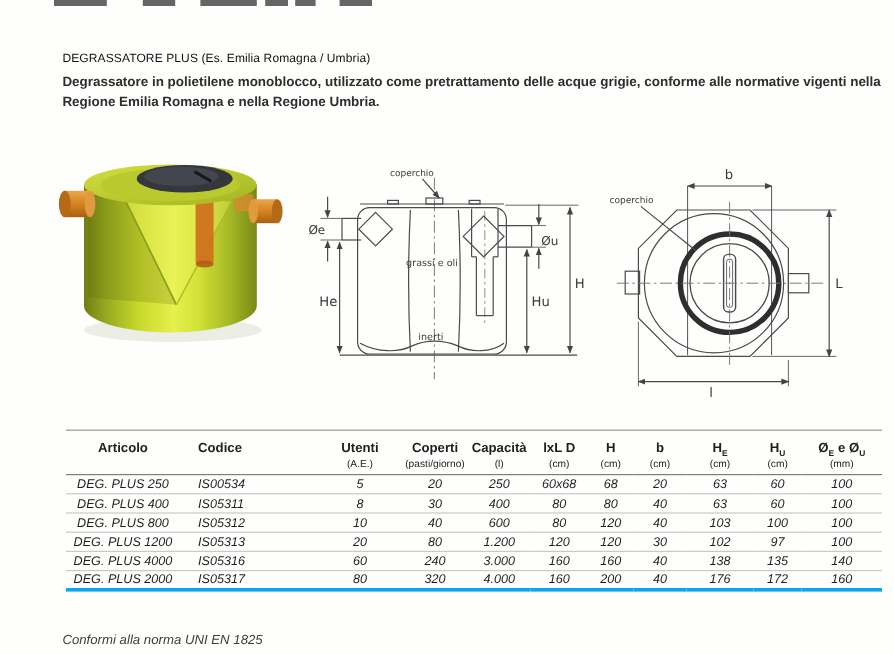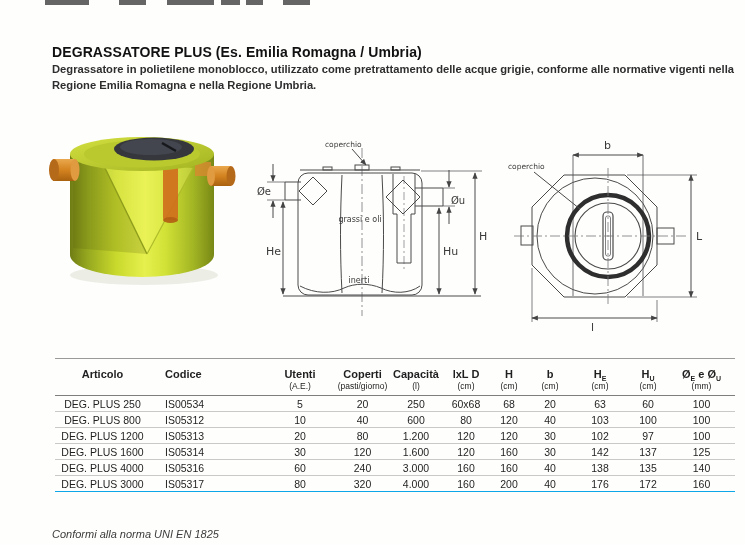--- a/index.html
+++ b/index.html
@@ -3,39 +3,39 @@
 <meta charset="utf-8">
 <style>
   html,body { margin:0; padding:0; }
   body { background:#fff; font-family:"Liberation Sans", sans-serif; }
   .page { position:relative; width:745px; height:545px; background:#fefefd; overflow:hidden; }
 
   
   .artifact { position:absolute; top:0; left:0; height:6px; width:100%; }
   .artifact i { position:absolute; top:0; height:5px; background:#4a4a4a; opacity:.85; }
 
-  .title { position:absolute; left:52px; top:44px; font-size:14px; font-weight:bold; color:#111; letter-spacing:.1px; }
+  .title { position:absolute; left:52px; top:44px; font-size:10px; font-weight:normal; color:#111; letter-spacing:.1px; }
   .desc  { position:absolute; left:52px; top:62px; width:690px; font-size:11.2px; line-height:15.5px; color:#2e2e2e; white-space:pre-line;font-weight:bold; }
 
   .fig { position:absolute; }
   #fig-photo { left:45px;  top:112px; }
   #fig-side  { left:255px; top:130px; }
   #fig-plan  { left:488px; top:128px; }
 
   svg text { font-family:"DejaVu Sans", sans-serif; fill:#3a3a3a; stroke:none; }
 
   
   .spec { position:absolute; left:55px; top:358px; width:680px; border-collapse:collapse; table-layout:fixed; color:#1f1f1f; }
   .spec th, .spec td { padding:0; font-weight:normal; text-align:center; overflow:visible; white-space:nowrap; }
   .spec thead tr.hdr th { font-weight:bold; font-size:11px; height:21px; vertical-align:bottom; padding-bottom:1px; }
   .spec thead tr.units td { font-size:8.5px; height:14px; vertical-align:top; color:#222;text-align:center; }
   .spec thead { border-top:1px solid #9a9a9a; border-bottom:1px solid #7e7e7e; }
   .spec tbody tr { height:16px; }
   .spec tbody tr + tr td { border-top:1px solid #c9c9c9; }
-  .spec tbody { border-bottom:1px solid #0ea5e9; }
+  .spec tbody { border-bottom:3px solid #0ea5e9;font-style:italic; }
   .spec tbody td { font-size:10.5px; }
   .spec .c0 { text-align:center; }
   .spec .c1 { text-align:left; padding-left:15px;margin-top:36px; }
   .spec sub { font-size:7px; line-height:0; }
 
   .note { position:absolute; left:52px; top:528px; font-size:11px; font-style:italic; color:#3c3c3c; }
 </style>
 </head>
 <body>
 
@@ -270,20 +270,33 @@
           <td class="c3">20</td>
           <td class="c4">250</td>
           <td class="c5">60x68</td>
           <td class="c6">68</td>
           <td class="c7">20</td>
           <td class="c8">63</td>
           <td class="c9">60</td>
           <td class="c10">100</td>
         </tr>
         <tr>
+          <td class="c0">DEG. PLUS 400</td>
+          <td class="c1">IS05311</td>
+          <td class="c2">8</td>
+          <td class="c3">30</td>
+          <td class="c4">400</td>
+          <td class="c5">80</td>
+          <td class="c6">80</td>
+          <td class="c7">40</td>
+          <td class="c8">63</td>
+          <td class="c9">60</td>
+          <td class="c10">100</td>
+        </tr>
+        <tr>
           <td class="c0">DEG. PLUS 800</td>
           <td class="c1">IS05312</td>
           <td class="c2">10</td>
           <td class="c3">40</td>
           <td class="c4">600</td>
           <td class="c5">80</td>
           <td class="c6">120</td>
           <td class="c7">40</td>
           <td class="c8">103</td>
           <td class="c9">100</td>
@@ -296,47 +309,34 @@
           <td class="c3">80</td>
           <td class="c4">1.200</td>
           <td class="c5">120</td>
           <td class="c6">120</td>
           <td class="c7">30</td>
           <td class="c8">102</td>
           <td class="c9">97</td>
           <td class="c10">100</td>
         </tr>
         <tr>
-          <td class="c0">DEG. PLUS 1600</td>
-          <td class="c1">IS05314</td>
-          <td class="c2">30</td>
-          <td class="c3">120</td>
-          <td class="c4">1.600</td>
-          <td class="c5">120</td>
-          <td class="c6">160</td>
-          <td class="c7">30</td>
-          <td class="c8">142</td>
-          <td class="c9">137</td>
-          <td class="c10">125</td>
-        </tr>
-        <tr>
           <td class="c0">DEG. PLUS 4000</td>
           <td class="c1">IS05316</td>
           <td class="c2">60</td>
           <td class="c3">240</td>
           <td class="c4">3.000</td>
           <td class="c5">160</td>
           <td class="c6">160</td>
           <td class="c7">40</td>
           <td class="c8">138</td>
           <td class="c9">135</td>
           <td class="c10">140</td>
         </tr>
         <tr>
-          <td class="c0">DEG. PLUS 3000</td>
+          <td class="c0">DEG. PLUS 2000</td>
           <td class="c1">IS05317</td>
           <td class="c2">80</td>
           <td class="c3">320</td>
           <td class="c4">4.000</td>
           <td class="c5">160</td>
           <td class="c6">200</td>
           <td class="c7">40</td>
           <td class="c8">176</td>
           <td class="c9">172</td>
           <td class="c10">160</td>

